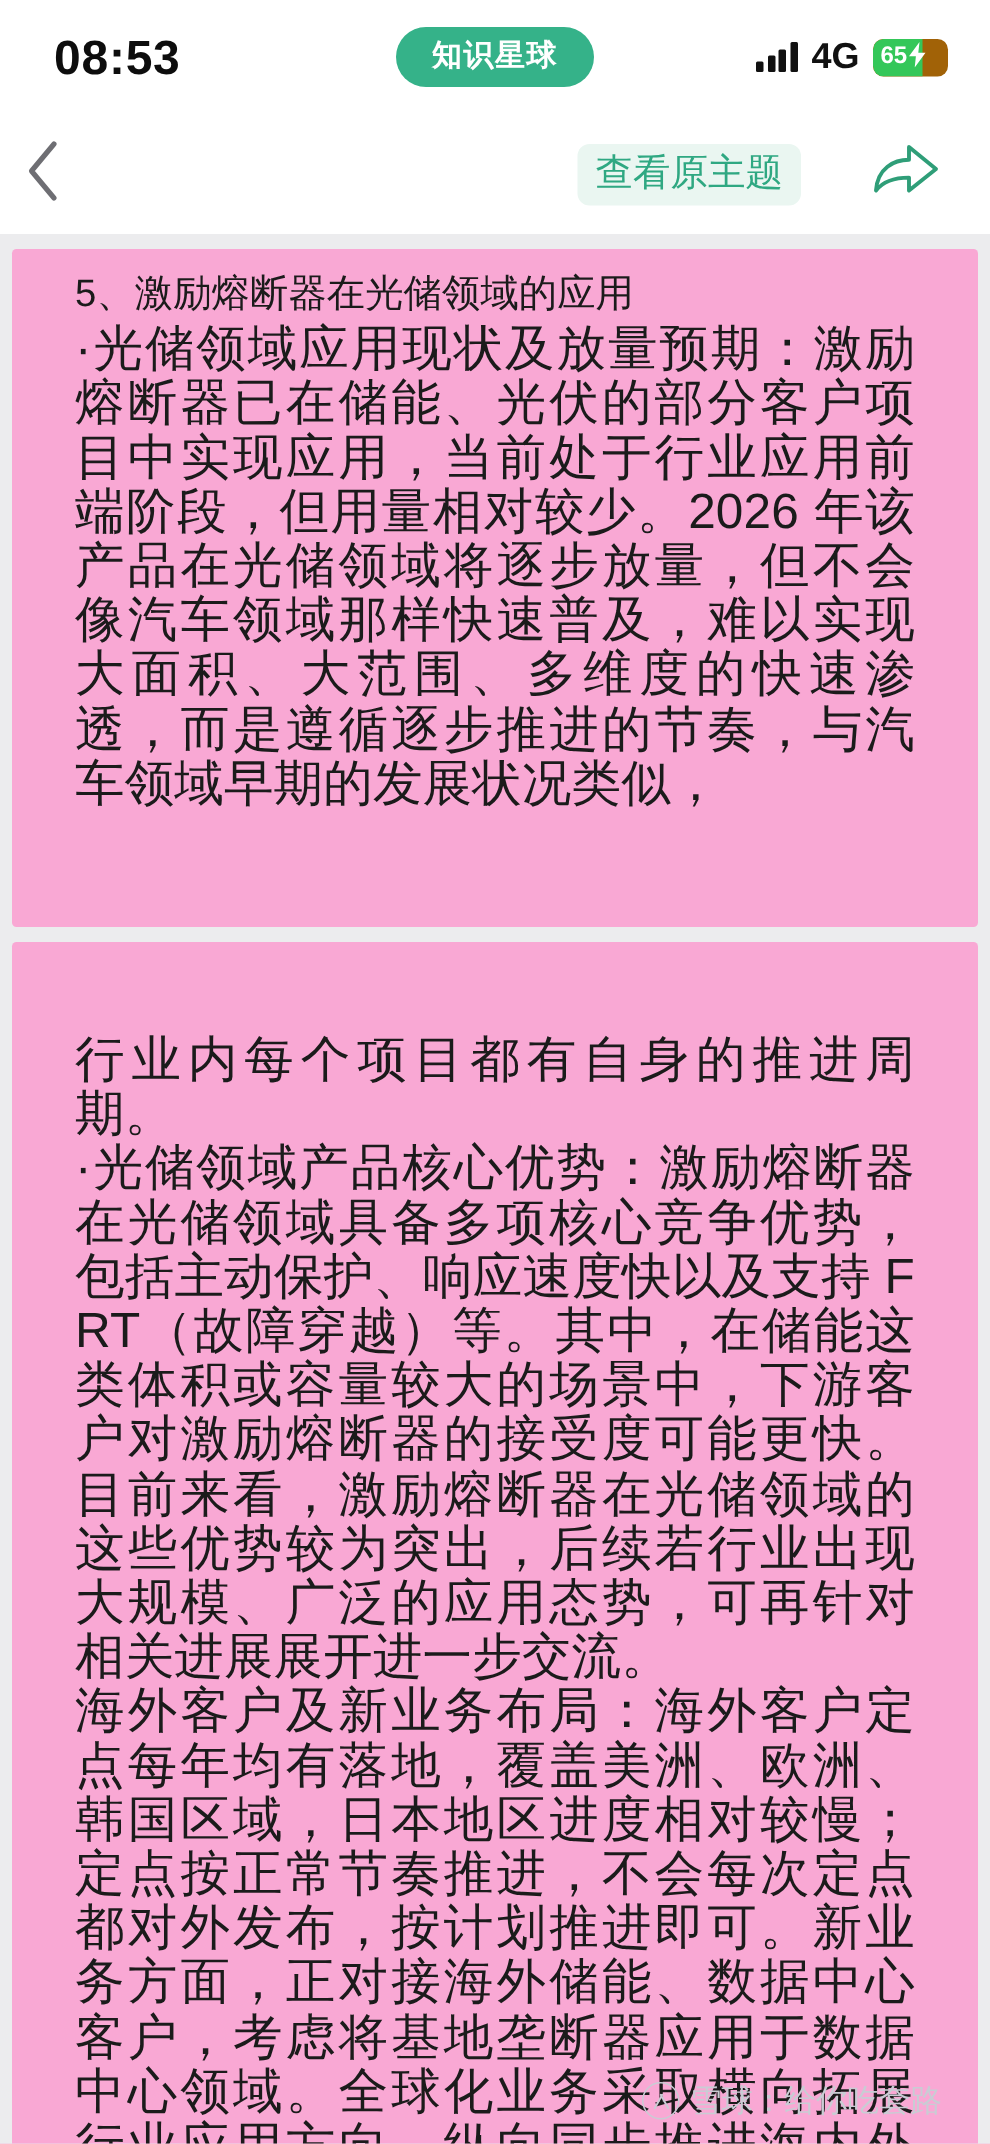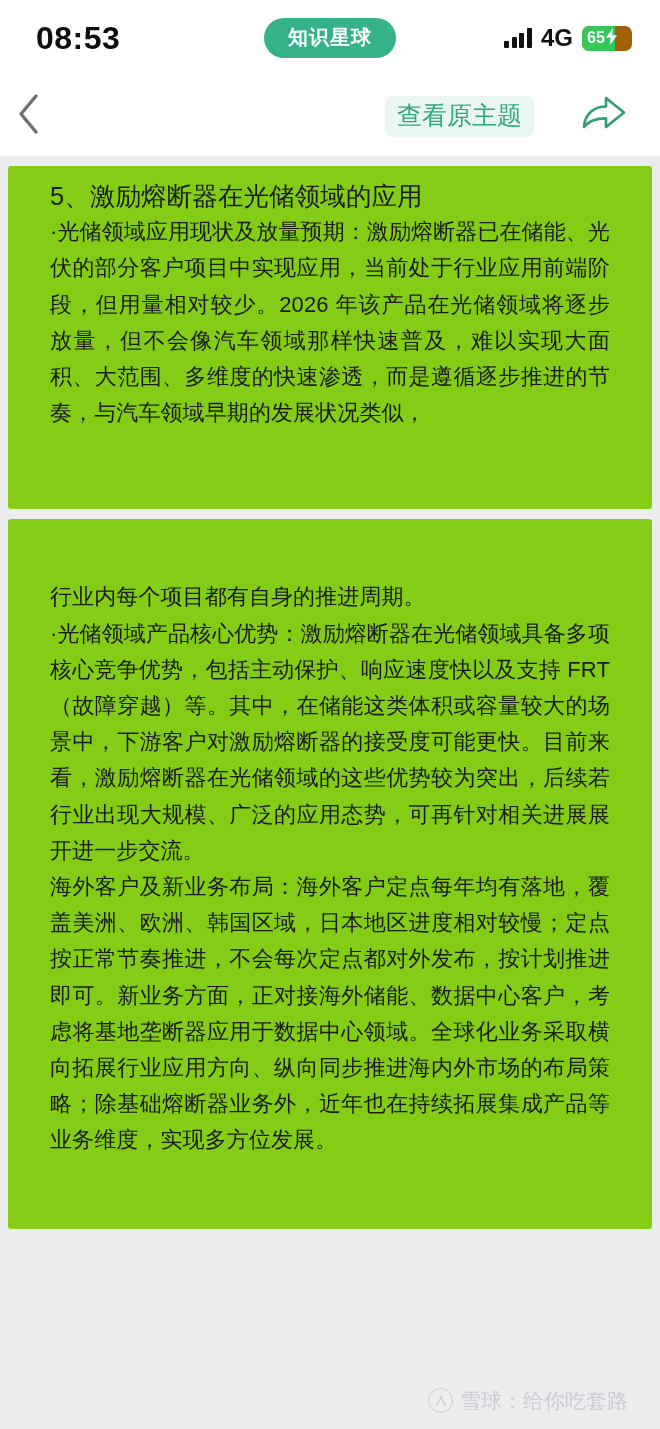--- a/index.html
+++ b/index.html
@@ -162,31 +162,31 @@
     justify-content: center;
     cursor: pointer;
   }
 
   
   .content {
     background: #ececee;
     padding-top: 10px;
   }
   .card {
-    background: #84cc16;
+    background: #f9a8d4;
     margin: 0 8px 10px 8px;
     border-radius: 3px;
     padding: 14px 42px 16px 42px;
     box-sizing: border-box;
   }
   .card-1 { padding-top: 12px; padding-bottom: 78px; }
   .card-2 { padding-top: 60px; padding-bottom: 70px; }
 
   .para {
-    font-size: 22px;
+    font-size: 33px;
     line-height: 36.2px;
     color: #1b1b1b;
     letter-spacing: 0.1px;
     margin: 0;
     text-align: justify;
     text-justify: inter-ideograph;
     word-break: break-all;
   }
   .heading {
     font-size: 25.5px;

